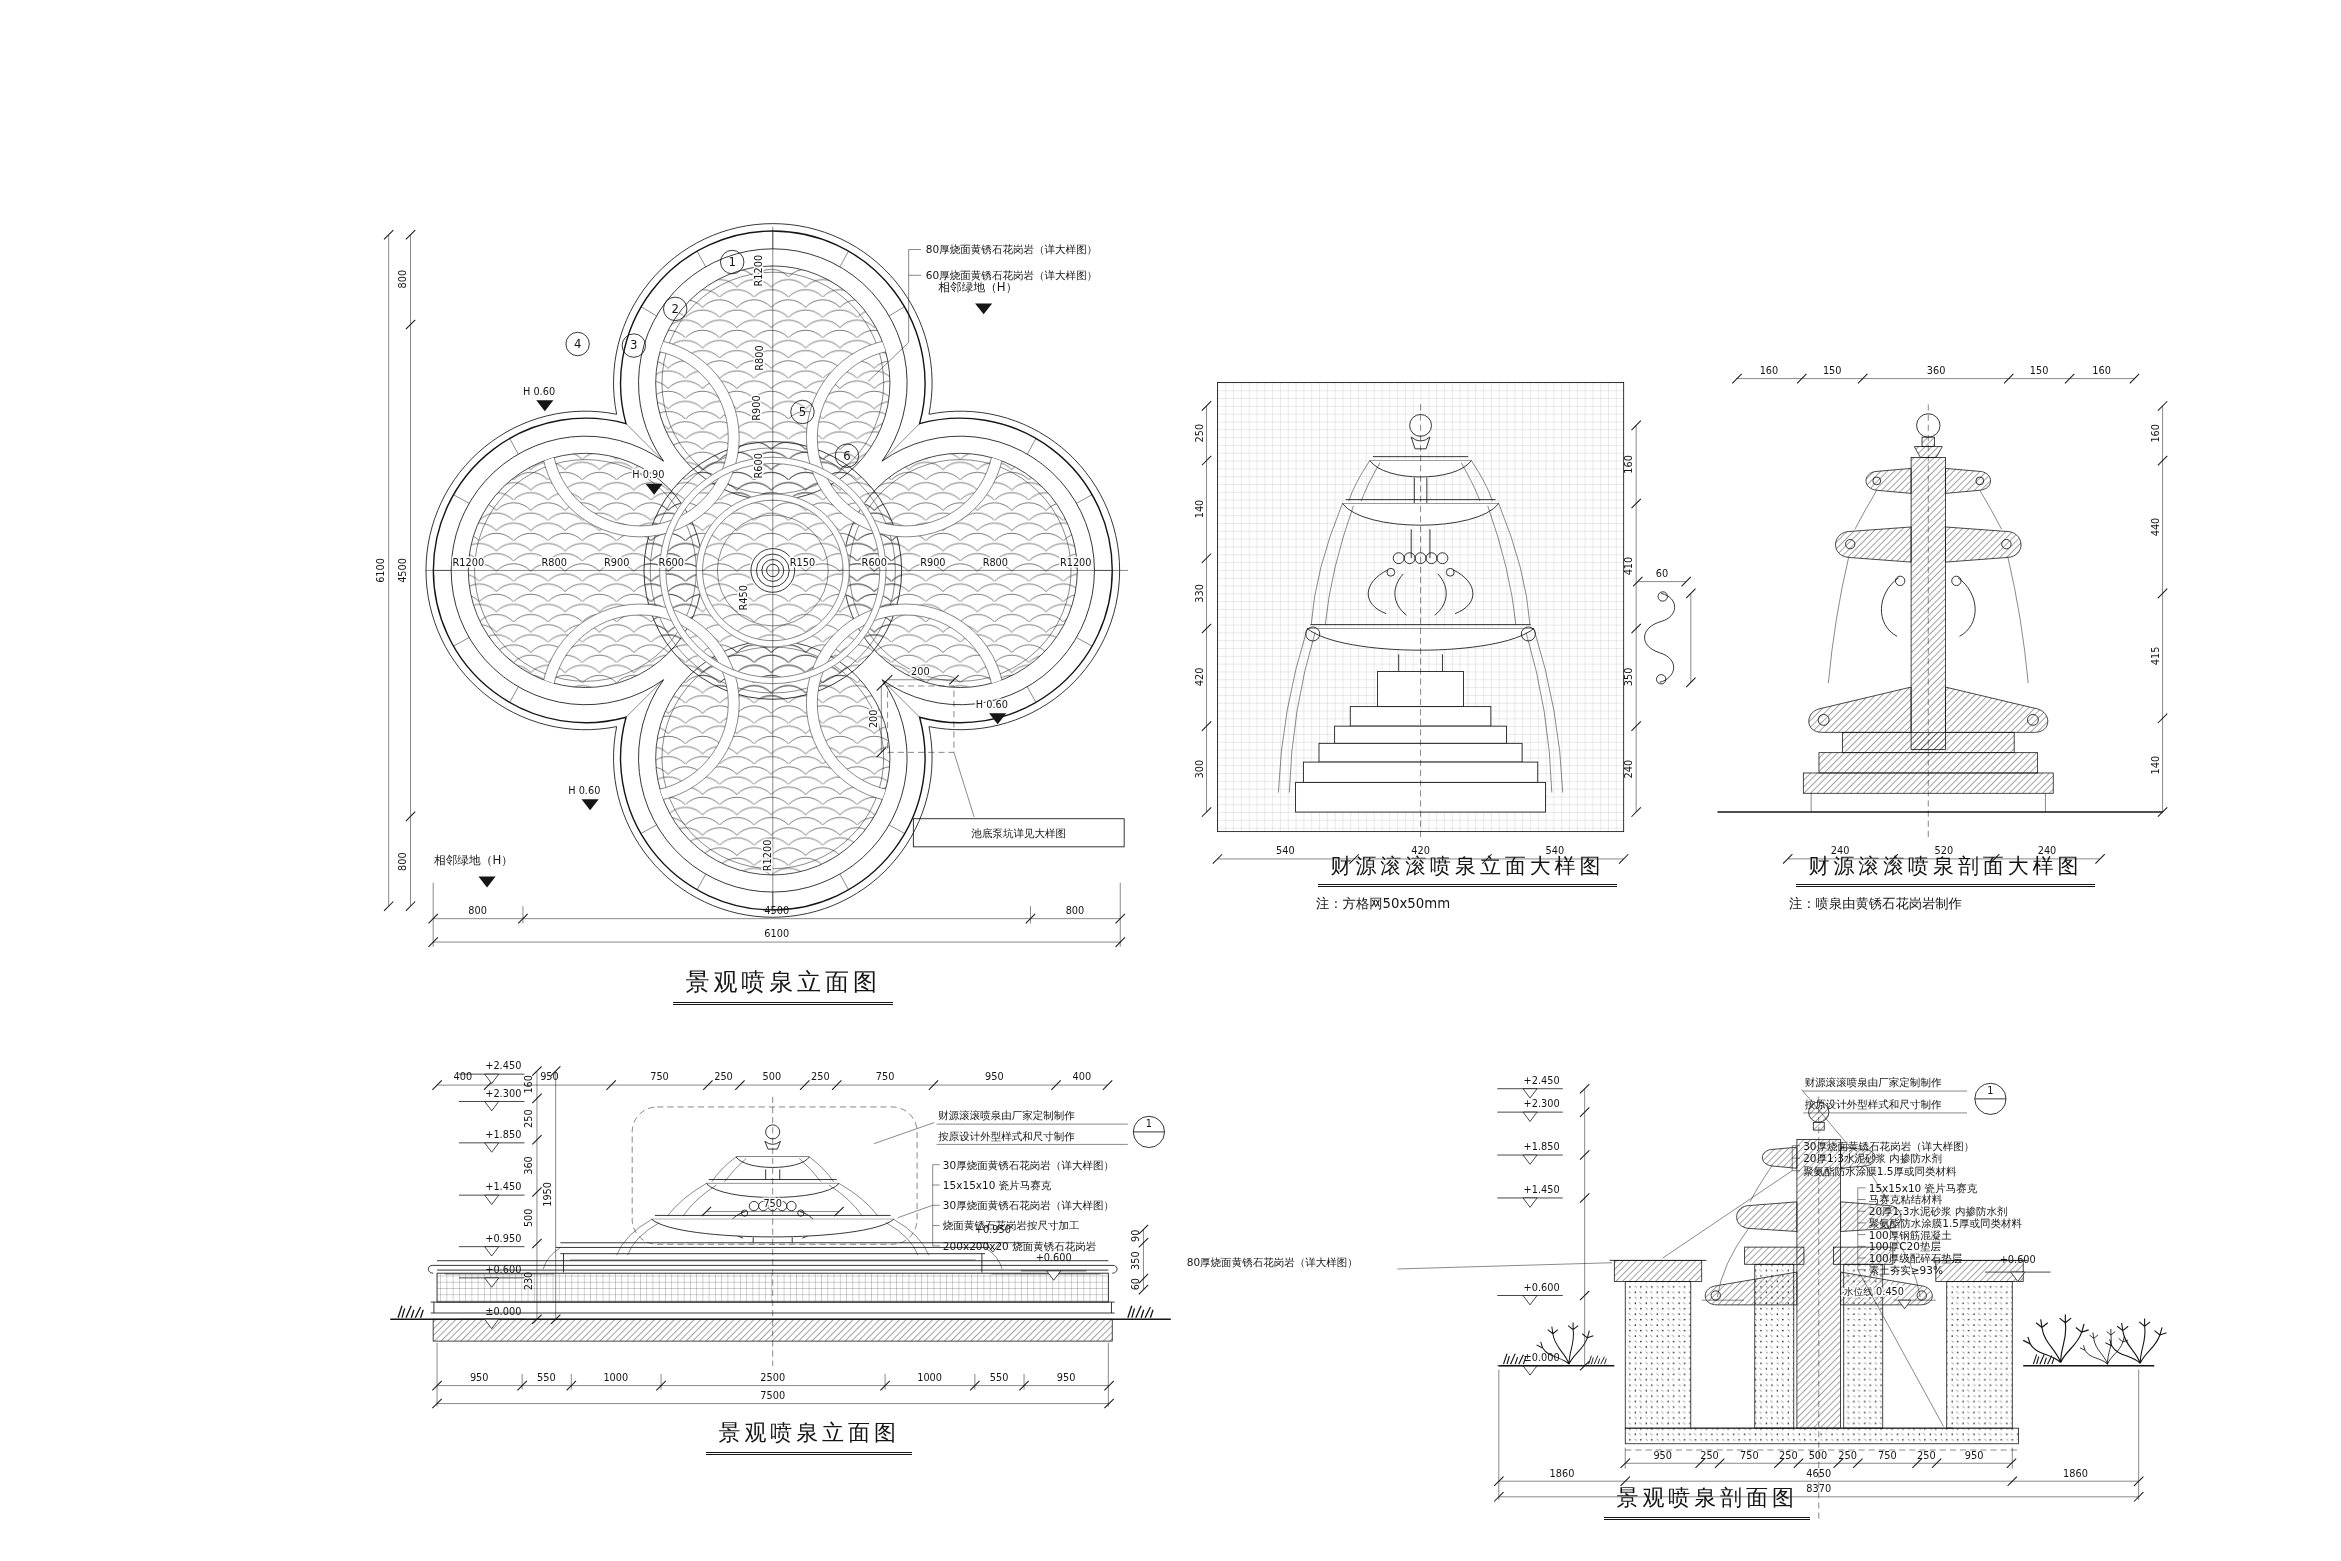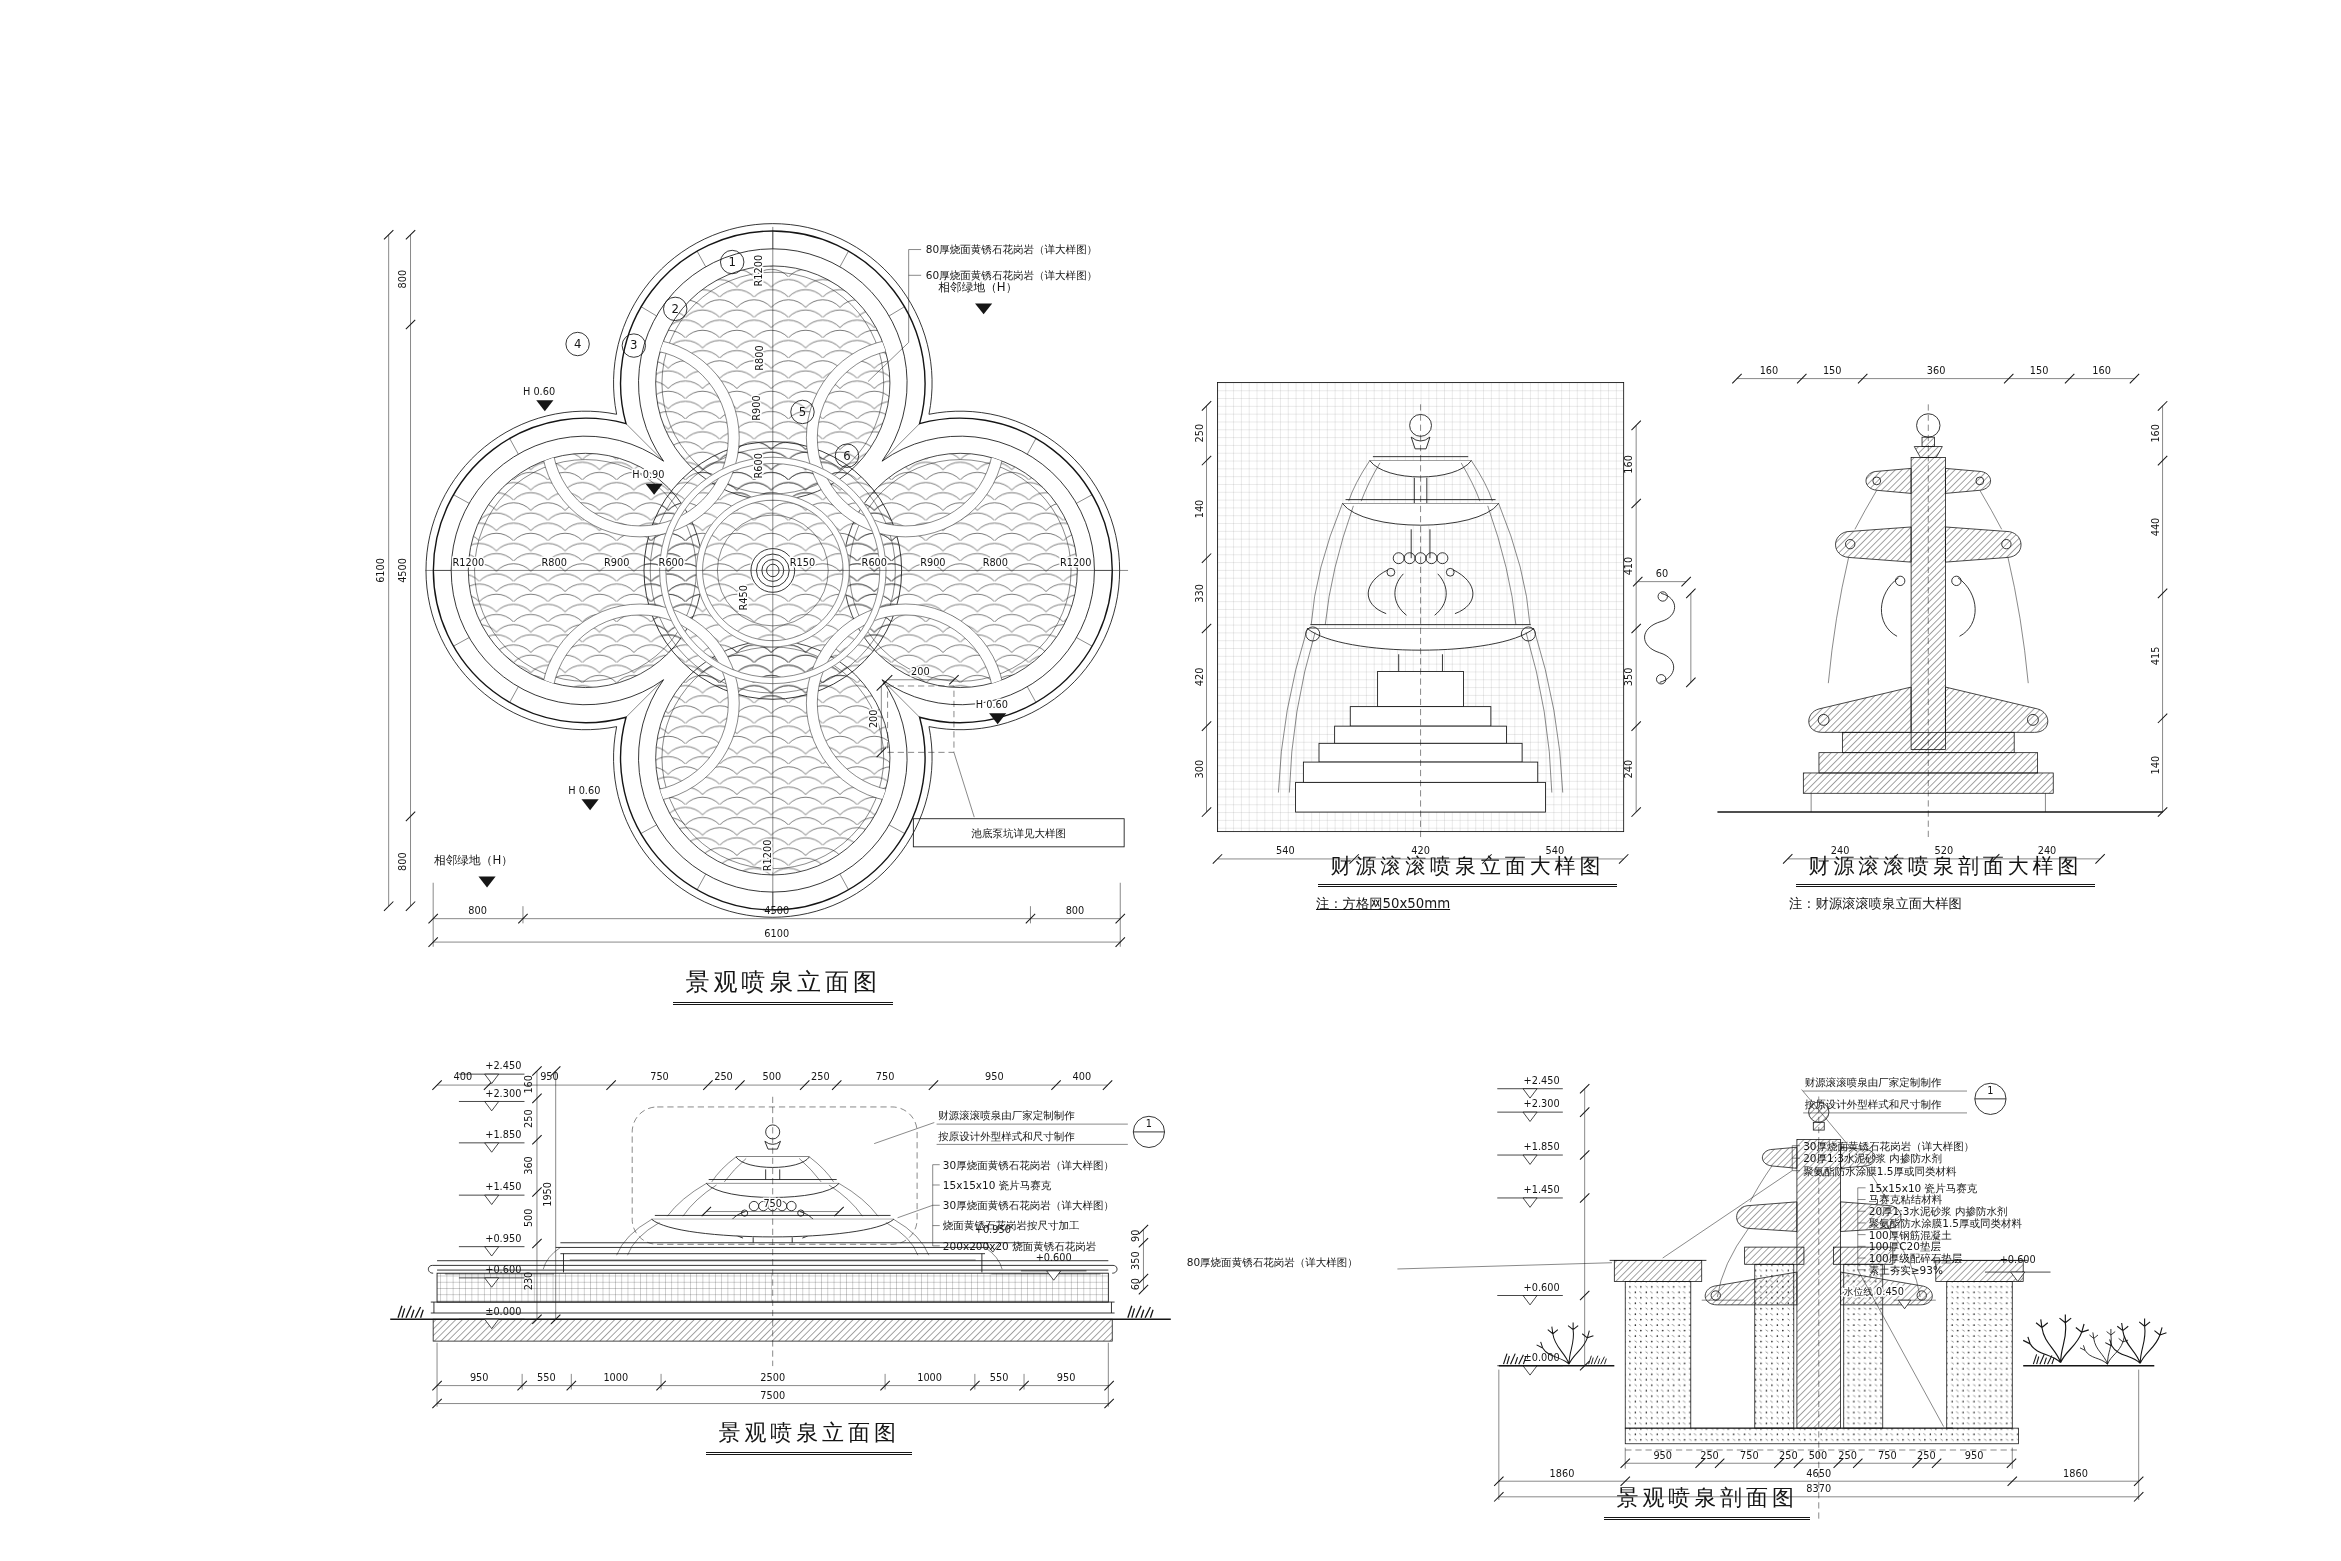--- a/index.html
+++ b/index.html
@@ -714,20 +714,20 @@
     <text class="ts mid" x="1169" y="562">1860</text>
     <line class="lt" x1="430" y1="588" x2="1250" y2="588"></line>
     <use href="#tk" x="430" y="588"></use>
         <use href="#tk" x="1250" y="588"></use>
     <text class="ts mid" x="840" y="582">8370</text>
   </g>
 </svg>
 
 <div class="dwg-title" style="left:673px;top:966px;">景观喷泉立面图</div>
 <div class="dwg-title" style="left:1318px;top:852px;font-size:21px;">财源滚滚喷泉立面大样图</div>
-<div class="dwg-note" style="left:1316px;top:895px;text-decoration:underline;">注：方格网50x50mm</div>
+<div class="dwg-note" style="left:1316px;top:895px;">注：方格网50x50mm</div>
 <div class="dwg-title" style="left:1796px;top:852px;font-size:21px;">财源滚滚喷泉剖面大样图</div>
-<div class="dwg-note" style="left:1789px;top:895px;">注：财源滚滚喷泉立面大样图</div>
+<div class="dwg-note" style="left:1789px;top:895px;">注：喷泉由黄锈石花岗岩制作</div>
 <div class="dwg-title" style="left:706px;top:1418px;font-size:22px;">景观喷泉立面图</div>
 <div class="dwg-title" style="left:1604px;top:1483px;font-size:22px;">景观喷泉剖面图</div>
 
 </div>
 
 
 </body></html>

